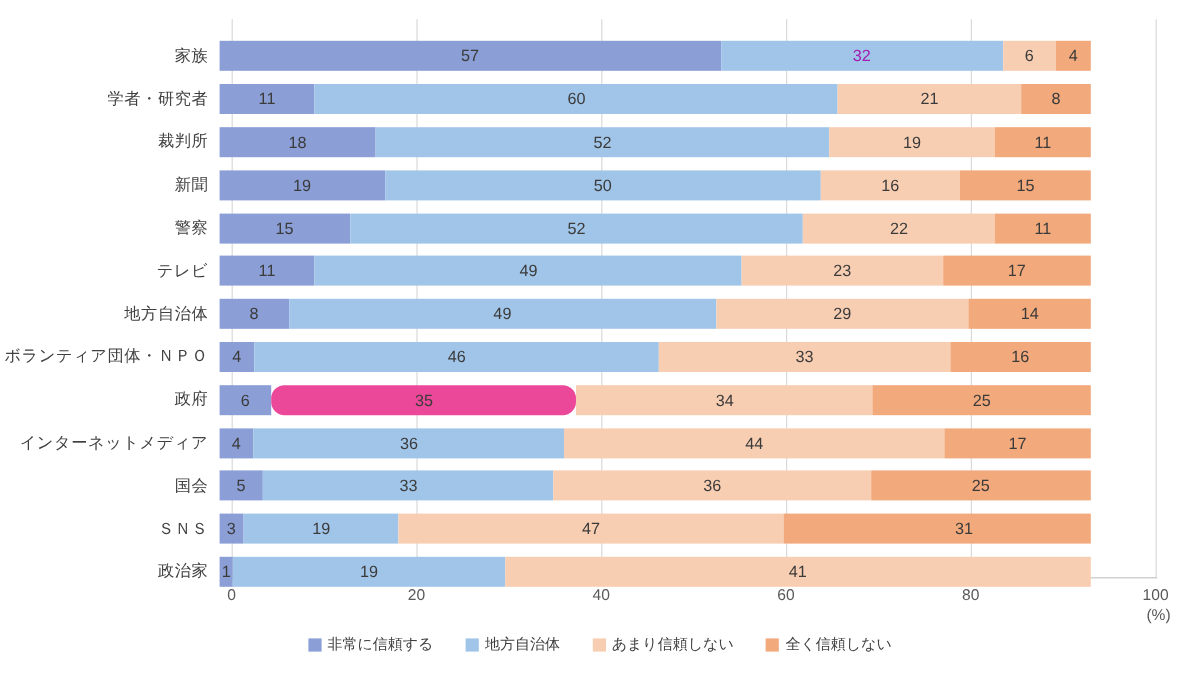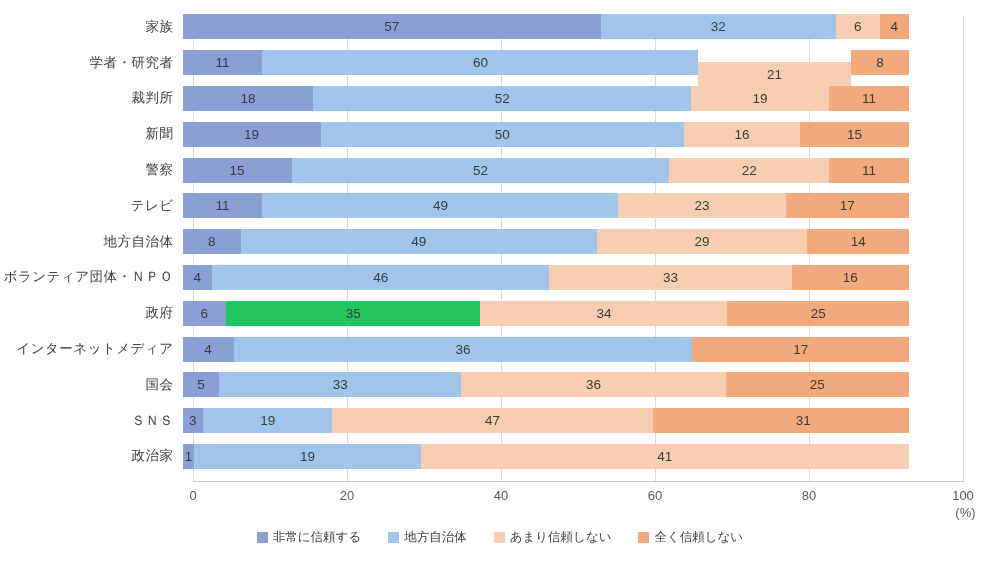--- a/index.html
+++ b/index.html
@@ -32,21 +32,21 @@
     left: 193px;
     top: 481px;
     width: 771px;
     height: 1px;
     background: #c6c6c6;
   }
   
   .rows-layer {
     position: absolute;
     left: 0;
-    top: 9px;
+    top: 29px;
     width: 909px;
   }
   .chart-row {
     display: flex;
     align-items: center;
     height: 35.8px;
   }
   .category-label {
     width: 193px;
     padding-right: 9px;
@@ -137,40 +137,40 @@
     </div>
   <div class="axis-bottom-line"></div>
   <div class="rows-layer">
       <div class="chart-row">
         <div class="category-label">家族</div>
         <div class="bar-track">
           <div class="bar-segment" style="flex-grow: 57; flex-basis: 0px; background: rgb(139, 159, 214);">
             <span class="value-label" style="color: rgb(59, 59, 59);">57</span>
           </div>
           <div class="bar-segment" style="flex-grow: 32; flex-basis: 0px; background: rgb(161, 197, 232);">
-            <span class="value-label" style="color: #404040;">32</span>
+            <span class="value-label" style="color: #a21caf;">32</span>
           </div>
           <div class="bar-segment" style="flex-grow: 6; flex-basis: 0px; background: rgb(248, 206, 178);">
             <span class="value-label" style="color: rgb(59, 59, 59);">6</span>
           </div>
           <div class="bar-segment" style="flex-grow: 4; flex-basis: 0px; background: rgb(242, 169, 123);">
             <span class="value-label" style="color: rgb(59, 59, 59);">4</span>
           </div>
         </div>
       </div>
       <div class="chart-row">
         <div class="category-label">学者・研究者</div>
         <div class="bar-track">
           <div class="bar-segment" style="flex-grow: 11; flex-basis: 0px; background: rgb(139, 159, 214);">
             <span class="value-label" style="color: rgb(59, 59, 59);">11</span>
           </div>
           <div class="bar-segment" style="flex-grow: 60; flex-basis: 0px; background: rgb(161, 197, 232);">
             <span class="value-label" style="color: rgb(59, 59, 59);">60</span>
           </div>
-          <div class="bar-segment" style="flex-grow: 21; flex-basis: 0px; background: rgb(248, 206, 178); margin-top: 12px;">
+          <div class="bar-segment" style="flex-grow: 21; flex-basis: 0px; background: rgb(248, 206, 178);">
             <span class="value-label" style="color: rgb(59, 59, 59);">21</span>
           </div>
           <div class="bar-segment" style="flex-grow: 8; flex-basis: 0px; background: rgb(242, 169, 123);">
             <span class="value-label" style="color: rgb(59, 59, 59);">8</span>
           </div>
         </div>
       </div>
       <div class="chart-row">
         <div class="category-label">裁判所</div>
         <div class="bar-track">
@@ -272,39 +272,42 @@
             <span class="value-label" style="color: rgb(59, 59, 59);">16</span>
           </div>
         </div>
       </div>
       <div class="chart-row">
         <div class="category-label">政府</div>
         <div class="bar-track">
           <div class="bar-segment" style="flex-grow: 6; flex-basis: 0px; background: rgb(139, 159, 214);">
             <span class="value-label" style="color: rgb(59, 59, 59);">6</span>
           </div>
-          <div class="bar-segment" style="flex-grow: 35; flex-basis: 0px; background: #22c55e;">
+          <div class="bar-segment" style="flex-grow: 35; flex-basis: 0px; background: #ec4899; border-radius: 11px;">
             <span class="value-label" style="color: rgb(59, 59, 59);">35</span>
           </div>
           <div class="bar-segment" style="flex-grow: 34; flex-basis: 0px; background: rgb(248, 206, 178);">
             <span class="value-label" style="color: rgb(59, 59, 59);">34</span>
           </div>
           <div class="bar-segment" style="flex-grow: 25; flex-basis: 0px; background: rgb(242, 169, 123);">
             <span class="value-label" style="color: rgb(59, 59, 59);">25</span>
           </div>
         </div>
       </div>
       <div class="chart-row">
         <div class="category-label">インターネットメディア</div>
         <div class="bar-track">
           <div class="bar-segment" style="flex-grow: 4; flex-basis: 0px; background: rgb(139, 159, 214);">
             <span class="value-label" style="color: rgb(59, 59, 59);">4</span>
           </div>
           <div class="bar-segment" style="flex-grow: 36; flex-basis: 0px; background: rgb(161, 197, 232);">
             <span class="value-label" style="color: rgb(59, 59, 59);">36</span>
+          </div>
+          <div class="bar-segment" style="flex-grow: 44; flex-basis: 0px; background: rgb(248, 206, 178);">
+            <span class="value-label" style="color: rgb(59, 59, 59);">44</span>
           </div>
           <div class="bar-segment" style="flex-grow: 17; flex-basis: 0px; background: rgb(242, 169, 123);">
             <span class="value-label" style="color: rgb(59, 59, 59);">17</span>
           </div>
         </div>
       </div>
       <div class="chart-row">
         <div class="category-label">国会</div>
         <div class="bar-track">
           <div class="bar-segment" style="flex-grow: 5; flex-basis: 0px; background: rgb(139, 159, 214);">

